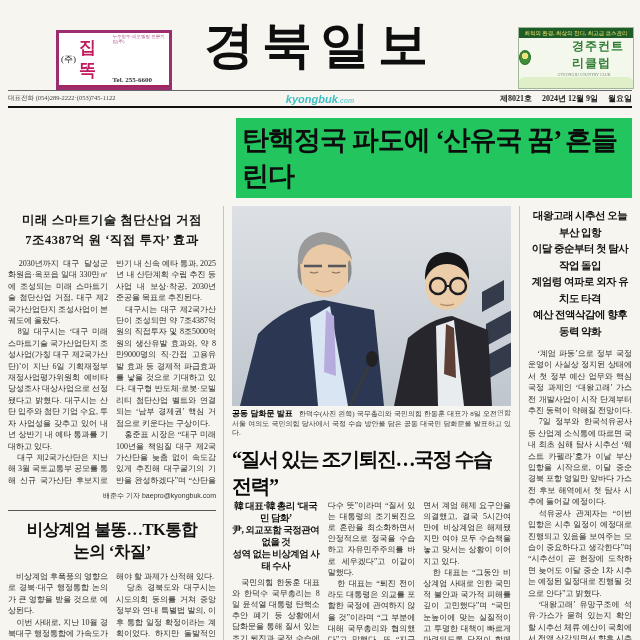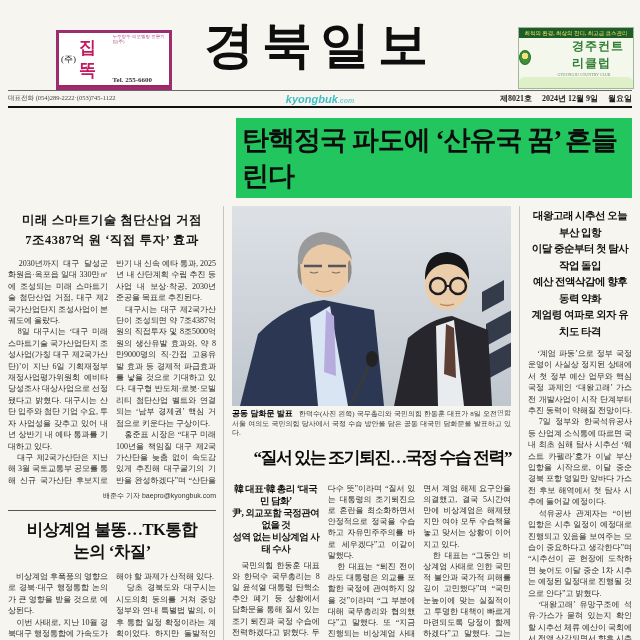--- a/index.html
+++ b/index.html
@@ -62,21 +62,21 @@
   .left-divider { border:none; border-top:1px solid #555; margin:9px 0 8px; }
   .a2-head { text-align:center; font-weight:900; font-size:16.5px; letter-spacing:-0.5px; margin:2px 16px 8px; color:#101010; }
   .a2 .bodycol { height:122px; }
 
   
   .photo { width:100%; height:200px; overflow:hidden; background:#cdd2d8; }
   .caption { margin-top:3px; font-size:7px; line-height:9.5px; color:#333; text-align:justify; }
   .caption .lead { font-weight:900; font-size:8px; color:#000; margin-right:4px; }
   .caption .credit { float:right; color:#555; }
 
-  .a3-head { text-align:right; font-weight:900; font-size:17px; letter-spacing:-1.5px; margin:7px 0 14px; color:#0b0b0b; }
+  .a3-head { text-align:left; font-weight:900; font-size:20px; letter-spacing:-1.5px; margin:7px 0 0; color:#0b0b0b; }
   .a3cols { display:flex; gap:8px; }
   .a3col { flex:1; overflow:hidden; height:174px; }
   .bullets { margin-bottom:5px; }
   .bullet { font-size:9.5px; font-weight:700; line-height:12px; letter-spacing:-0.5px; color:#141414; text-align:center; }
   .a3body { font-size:8px; line-height:11.2px; text-align:justify; white-space:pre-line; color:#2b2b28; }
   .a3col .a3body { height:100%; }
   .a3col.with-bullets .a3body { height:110px; }
 
   
   .a4-subheads { margin:2px 0 8px; }
@@ -245,22 +245,22 @@
 
         </div>
       </div>
 
     </div>
 
     <div class="col-right">
       <div class="a4-subheads">
         <div class="a4-subhead">대왕고래 시추선 오늘 부산 입항</div>
         <div class="a4-subhead">이달 중순부터 첫 탐사작업 돌입</div>
+        <div class="a4-subhead">계엄령 여파로 외자 유치도 타격</div>
         <div class="a4-subhead">예산 전액삭감에 향후 동력 약화</div>
-        <div class="a4-subhead">계엄령 여파로 외자 유치도 타격</div>
       </div>
       <div class="a4-body">　‘계엄 파동’으로 정부 국정운영이 사실상 정지된 상태에서 첫 정부 예산 업무와 핵심 국정 과제인 ‘대왕고래’ 가스전 개발사업이 시작 단계부터 추진 동력이 약해질 전망이다.
 　7일 정부와 한국석유공사 등 산업계 소식통에 따르면 국내 최초 심해 탐사 시추선 ‘웨스트 카펠라’호가 이날 부산 입항을 시작으로, 이달 중순 경북 포항 영일만 앞바다 가스전 후보 해역에서 첫 탐사 시추에 들어갈 예정이다.
 　석유공사 관계자는 “이번 입항은 시추 일정이 예정대로 진행되고 있음을 보여주는 모습이 중요하다고 생각한다”며 “시추선이 곧 현장에 도착하면 늦어도 이달 중순 1차 시추는 예정된 일정대로 진행될 것으로 안다”고 밝혔다.
 　‘대왕고래’ 유망구조에 석유·가스가 묻혀 있는지 확인할 시추선 체류 예산이 국회에서 전액 삭감되면서 향후 시추 동력 확보가 불투명해졌고, 계엄령 여파로 해외 투자 유치도 타격이 불가피한 것으로 전해졌다.
 　지난해 석유공사는 물리탐사 자료 분석을 통해 ‘대왕고래’를 비롯한 동해 7개 유망구조에서 최대 140억배럴의 가스·석유가 매장돼 있을 개연성이 크다는 것으로 보고됐다. 2면에 계속</div>
 
     </div>
 
   </div>

